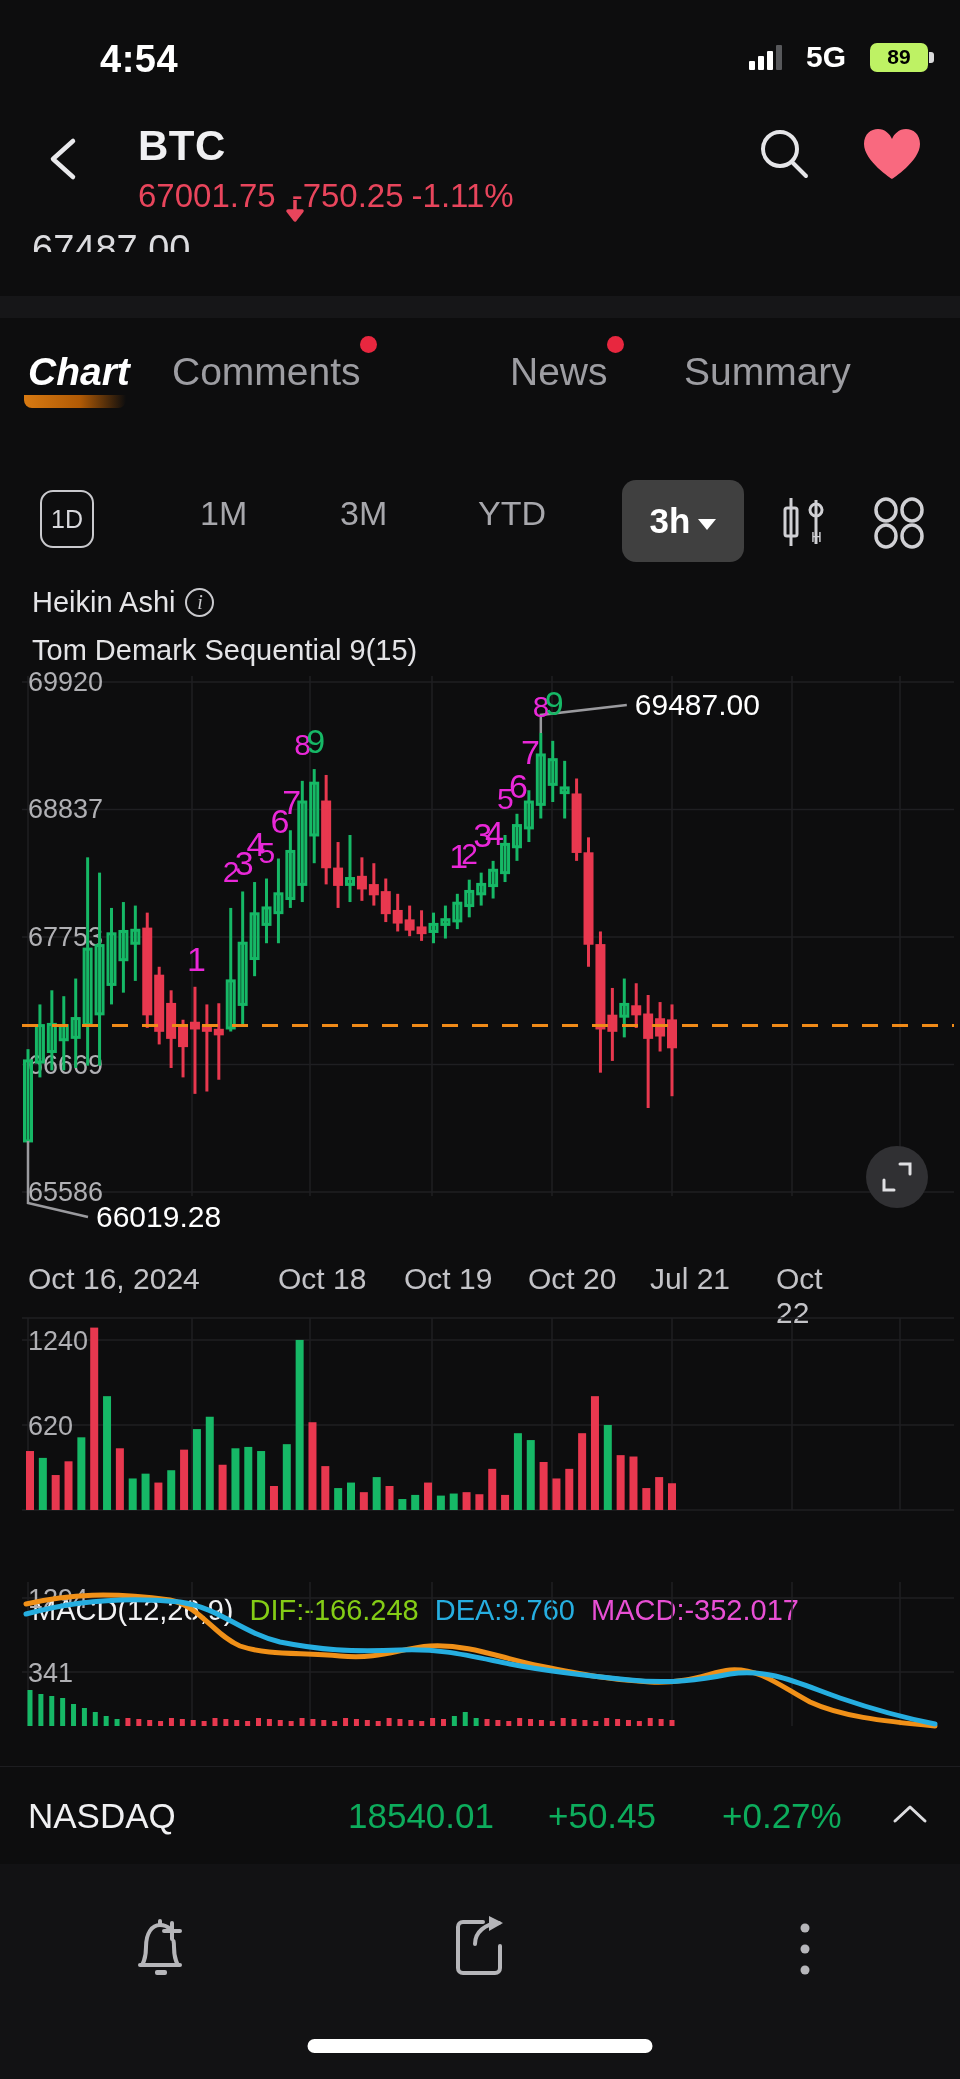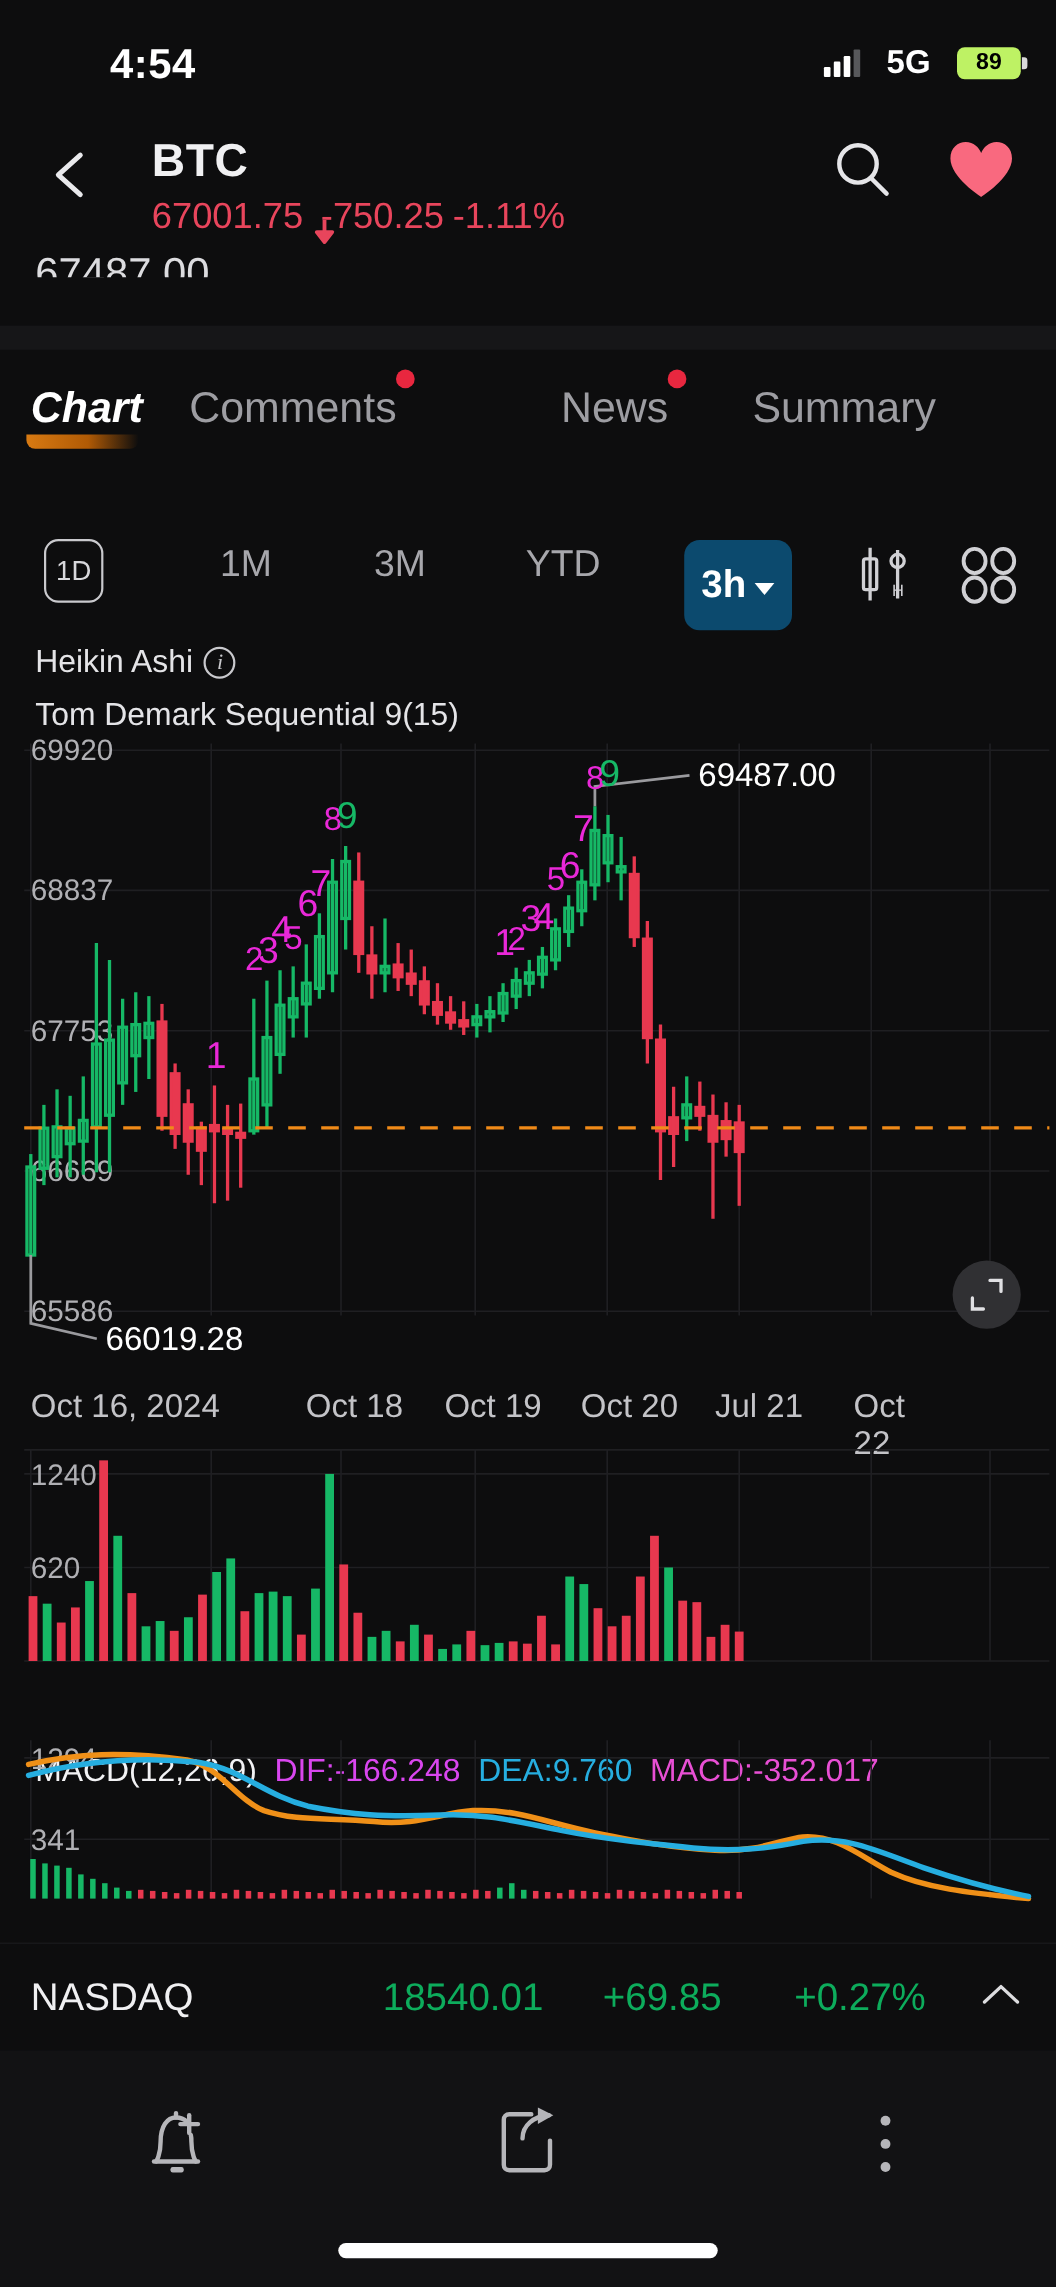--- a/index.html
+++ b/index.html
@@ -48,21 +48,21 @@
   .tab.active { color:#ffffff; font-weight:bold; font-style:italic; }
   .tab .ul { position:absolute; left:-4px; bottom:-14px; width:100%; height:13px;
              background:linear-gradient(90deg,#d87a12 0%, #b05a05 55%, rgba(120,60,4,0) 100%);
              border-radius:0 0 8px 8px; }
   .dot { position:absolute; width:17px; height:17px; border-radius:50%; background:#e8273f; }
 
   
   .tfrow { position:absolute; left:0; top:486px; width:960px; height:75px; }
   .tf { position:absolute; top:8px; color:#a7a7ac; font-size:34px; }
   .tf-box { position:absolute; left:40px; top:4px; width:54px; height:58px; border:2.5px solid #c9c9cd; border-radius:13px; display:flex; align-items:center; justify-content:center; color:#d8d8dc; font-size:25px; }
-  .tf-act { position:absolute; left:622px; top:-6px; width:98px; height:82px; background:#0c4a6e; border-radius:14px; display:flex; align-items:center; justify-content:center; gap:8px;margin-top:11px; }
+  .tf-act { position:absolute; left:622px; top:-6px; width:122px; height:82px; background:#404040; border-radius:14px; display:flex; align-items:center; justify-content:center; gap:8px; }
   .tf-act b { color:#fff; font-size:35px; font-weight:bold; }
   .tf-act .cv { width:0;height:0;border-left:9px solid transparent;border-right:9px solid transparent;border-top:11px solid #fff; position:relative; top:3px;}
   .ico-candle { position:absolute; left:778px; top:8px; }
   .ico-grid { position:absolute; left:872px; top:10px; }
 
   
   .ind1 { position:absolute; left:32px; top:586px; color:#e4e4e7; font-size:29px; display:flex; align-items:center; gap:10px; }
   .info-c { width:29px; height:29px; border:2px solid #c9c9cd; border-radius:50%; display:flex; align-items:center; justify-content:center; color:#c9c9cd; font-size:20px; font-style:italic; font-family:"Liberation Serif",serif;}
   .ind2 { position:absolute; left:32px; top:634px; color:#e4e4e7; font-size:29px; }
 
@@ -82,21 +82,21 @@
   .expand-btn { position:absolute; right:32px; top:1146px; width:62px; height:62px; border-radius:50%; background:#303033; display:flex; align-items:center; justify-content:center; }
 
   
   .vhead { position:absolute; left:32px; top:1338px; font-size:30px; display:flex; gap:22px; }
   .vhead .t { color:#f2f2f4; }
   .vhead .v { color:#ef6e7f; }
 
   
   .mhead { position:absolute; left:32px; top:1594px; font-size:29px; display:flex; gap:16px; white-space:nowrap; }
   .mhead .t { color:#f2f2f4; }
-  .mhead .dif { color:#d946ef; }
+  .mhead .dif { color:#84cc16; }
   .mhead .dea { color:#26aee0; }
   .mhead .mac { color:#e84fd4; }
 
   
   .ndq { position:absolute; left:0; top:1766px; width:960px; height:98px; background:#0d0d0e; border-top:1px solid #1d1d20; display:flex; align-items:center; }
   .ndq .nm { position:absolute; left:28px; color:#f0f0f2; font-size:35px; }
   .ndq .v1 { position:absolute; left:348px; color:#0dac5c; font-size:35px; }
   .ndq .v2 { position:absolute; left:548px; color:#0dac5c; font-size:35px; }
   .ndq .v3 { position:absolute; left:722px; color:#0dac5c; font-size:35px; }
   .ndq .chev { position:absolute; right:32px; }
@@ -542,21 +542,21 @@
         <rect x="636.8559322033898" y="145" width="5" height="5" fill="#e8384f"></rect>
         <rect x="647.7372881355932" y="142" width="5" height="8" fill="#e8384f"></rect>
         <rect x="658.6186440677966" y="143" width="5" height="7" fill="#e8384f"></rect>
         <rect x="669.5" y="144" width="5" height="6" fill="#e8384f"></rect>
       </svg>
   </div>
 
   <div class="ndq">
     <span class="nm">NASDAQ</span>
     <span class="v1">18540.01</span>
-    <span class="v2">+69.85</span>
+    <span class="v2">+50.45</span>
     <span class="v3">+0.27%</span>
     <span class="chev">
       <svg width="36" height="24" viewBox="0 0 36 24">
         <polyline points="3,19 18,5 33,19" fill="none" stroke="#dcdcdf" stroke-width="3" stroke-linecap="round" stroke-linejoin="round"></polyline>
       </svg>
     </span>
   </div>
 
   <div class="botbar">
     <div class="bb bb-alert">

